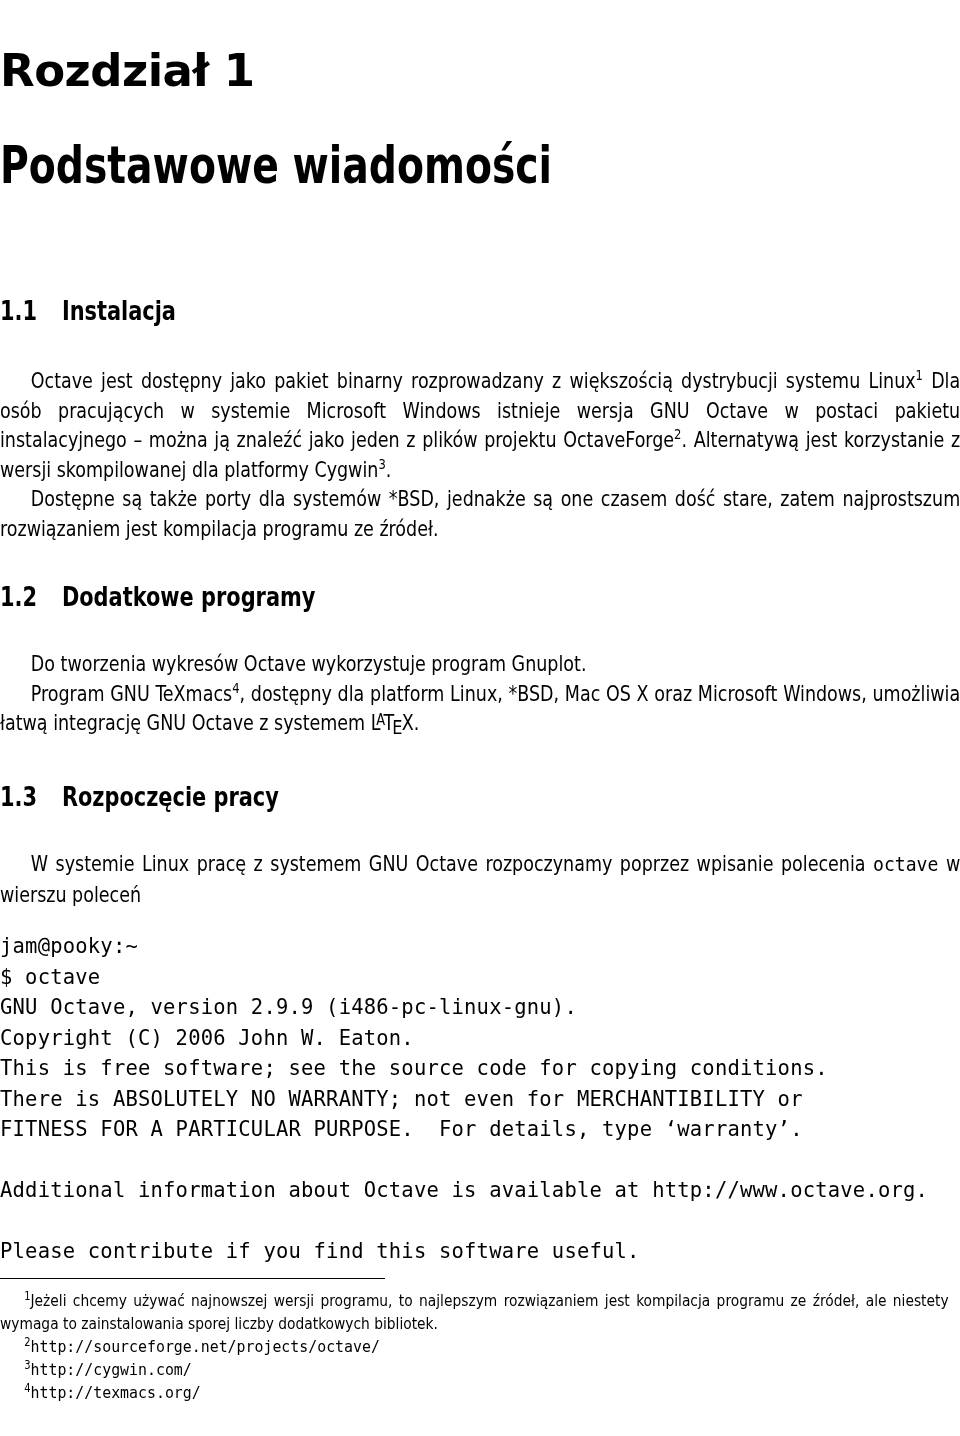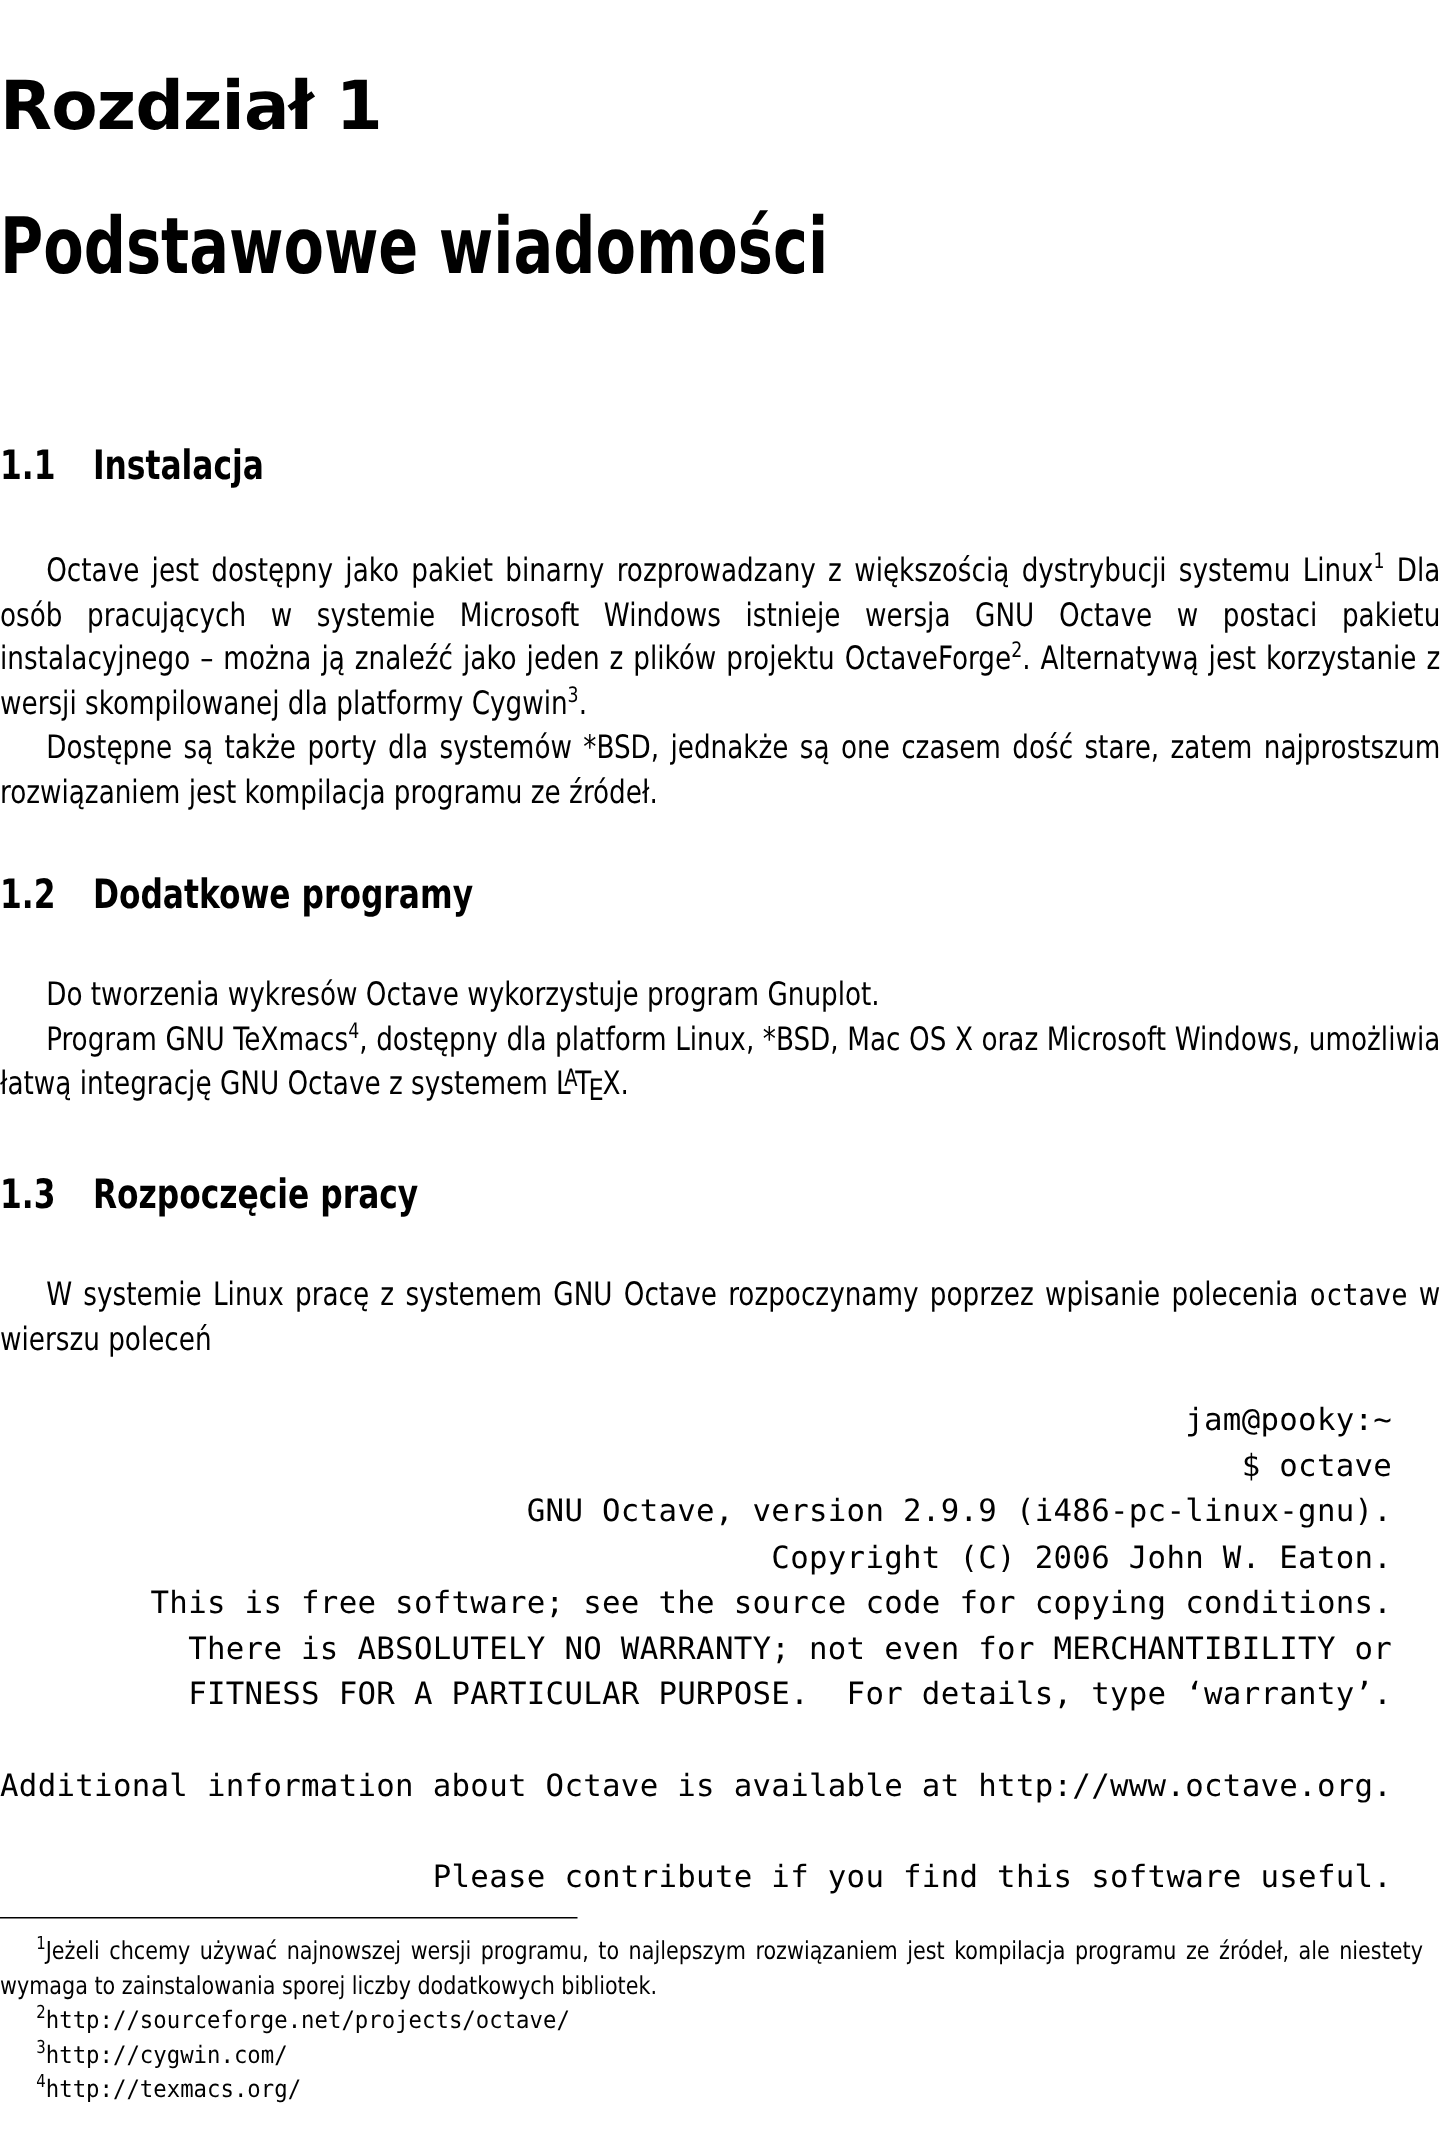--- a/index.html
+++ b/index.html
@@ -110,21 +110,20 @@
 
   
   .verbatim {
     position: absolute;
     left: 0px;
     font-family: "DejaVu Sans Mono", "Liberation Mono", monospace;
     font-size: 20.5px;
     line-height: 30.5px;
     white-space: pre;
     letter-spacing: 0.2px;
-    text-align: right;
   }
 
   
   .fn-rule {
     position: absolute;
     left: 0px;
     top: 1232px;
     width: 385px;
     height: 1px;
     background: #000000;

